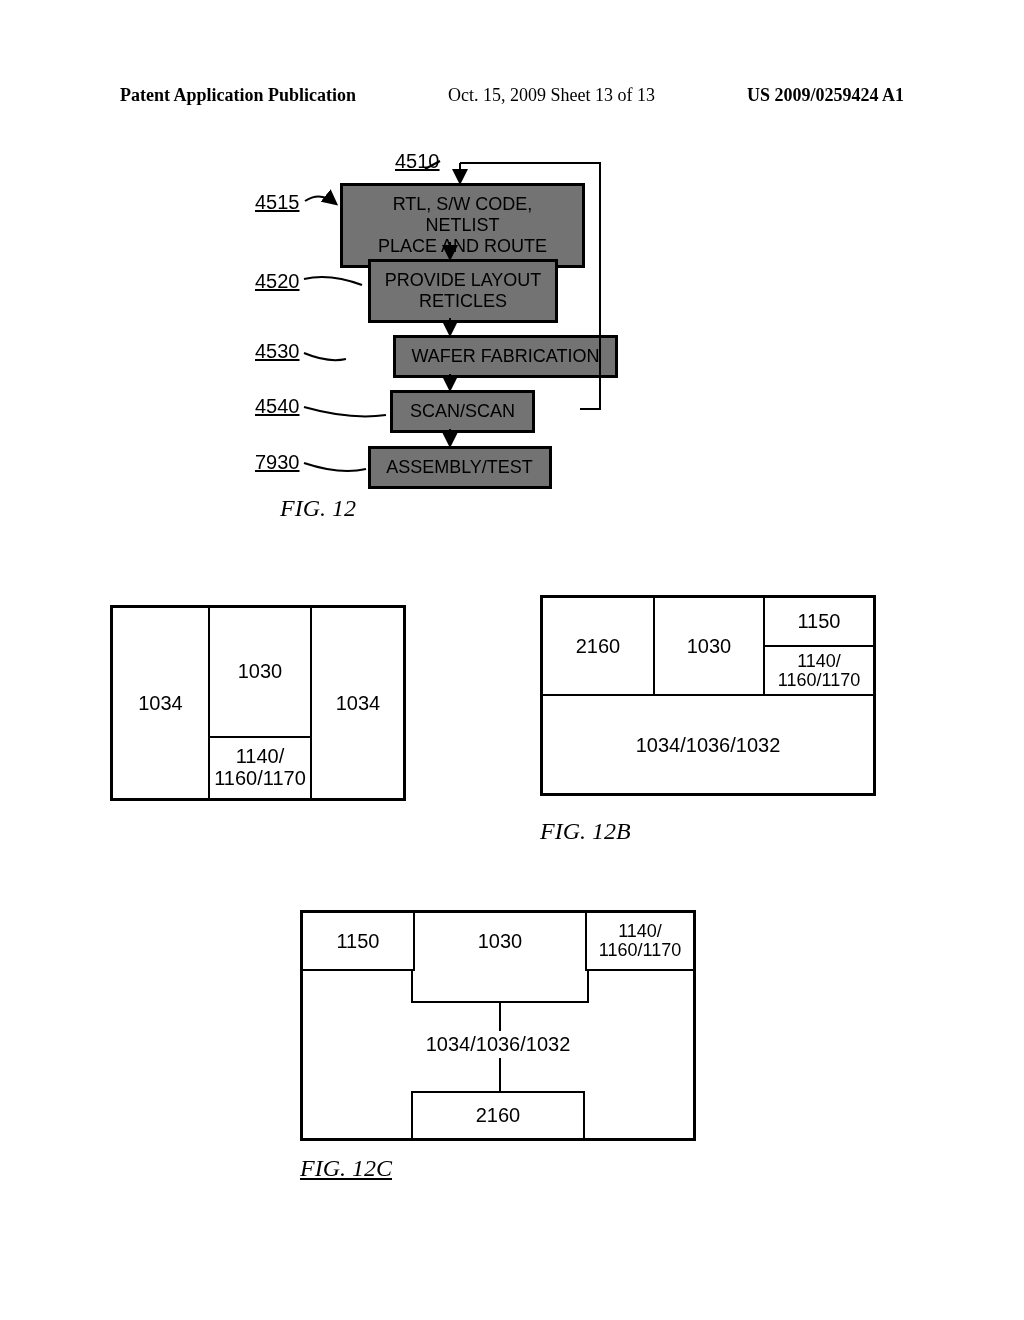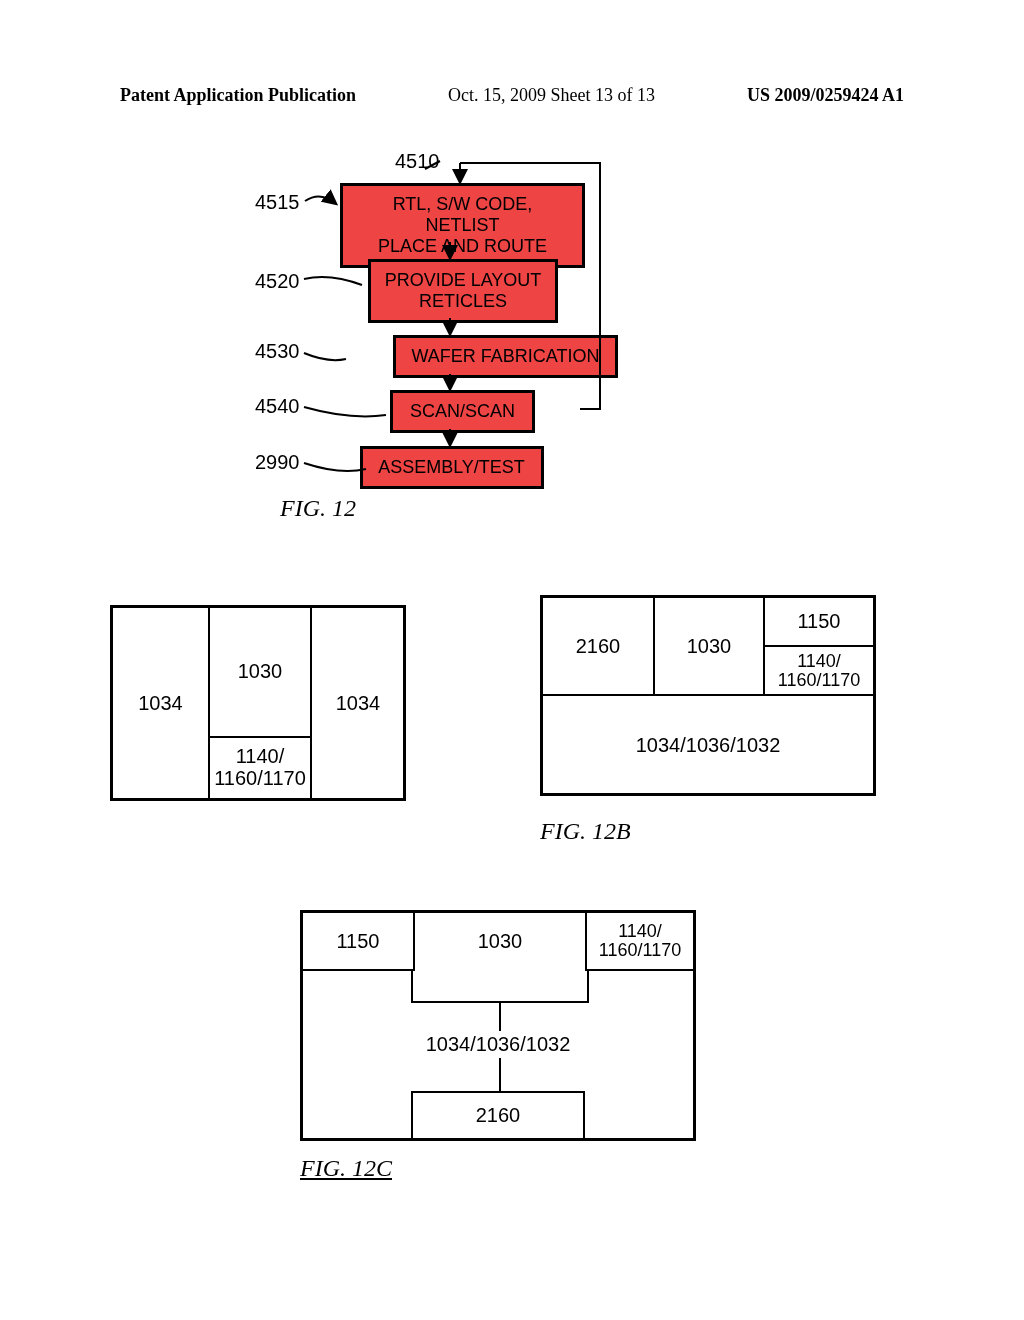--- a/index.html
+++ b/index.html
@@ -32,26 +32,27 @@
     left: 280px;
     width: 420px;
   }
   .flowbox {
     border: 3px solid black;
     font-family: Arial, Helvetica, sans-serif;
     font-size: 18px;
     text-align: center;
     padding: 8px 12px;
     margin: 0 auto;
-    background: #ef4444;
+    background: #737373;
   }
   .flowlabel {
     font-family: Arial, Helvetica, sans-serif;
     font-size: 20px;
     position: absolute;
+    text-decoration: underline;
   }
   .figcap {
     font-family: "Times New Roman", serif;
     font-style: italic;
     font-size: 24px;
   }
   
   
   .block-outer {
     border: 3px solid black;
@@ -104,23 +105,23 @@
     <div class="flowbox" style="width:195px; position:absolute; left:70px; top:190px;margin-left:43px;">
       <div>WAFER FABRICATION</div>
     </div>
 
     <div class="flowlabel" style="left:-25px; top:250px;">4540</div>
 
     <div class="flowbox" style="width:115px; position:absolute; left:110px; top:245px;">
       <div>SCAN/SCAN</div>
     </div>
 
-    <div class="flowlabel" style="left:-25px; top:306px;">2990</div>
-
-    <div class="flowbox" style="width:155px; position:absolute; left:80px; top:301px;padding-left:11px;">
+    <div class="flowlabel" style="left:-25px; top:306px;">7930</div>
+
+    <div class="flowbox" style="width:155px; position:absolute; left:88px; top:301px;padding-left:11px;">
       <div>ASSEMBLY/TEST</div>
     </div>
 
     <div class="figcap" style="position:absolute; top:350px; left:0; width:340px;">FIG. 12</div>
 
     <svg class="overlay" width="420" height="400">
       <defs>
         <marker id="ah" markerWidth="8" markerHeight="8" refX="6" refY="4" orient="auto">
           <path d="M0,0 L8,4 L0,8 Z" fill="black"></path>
         </marker>

